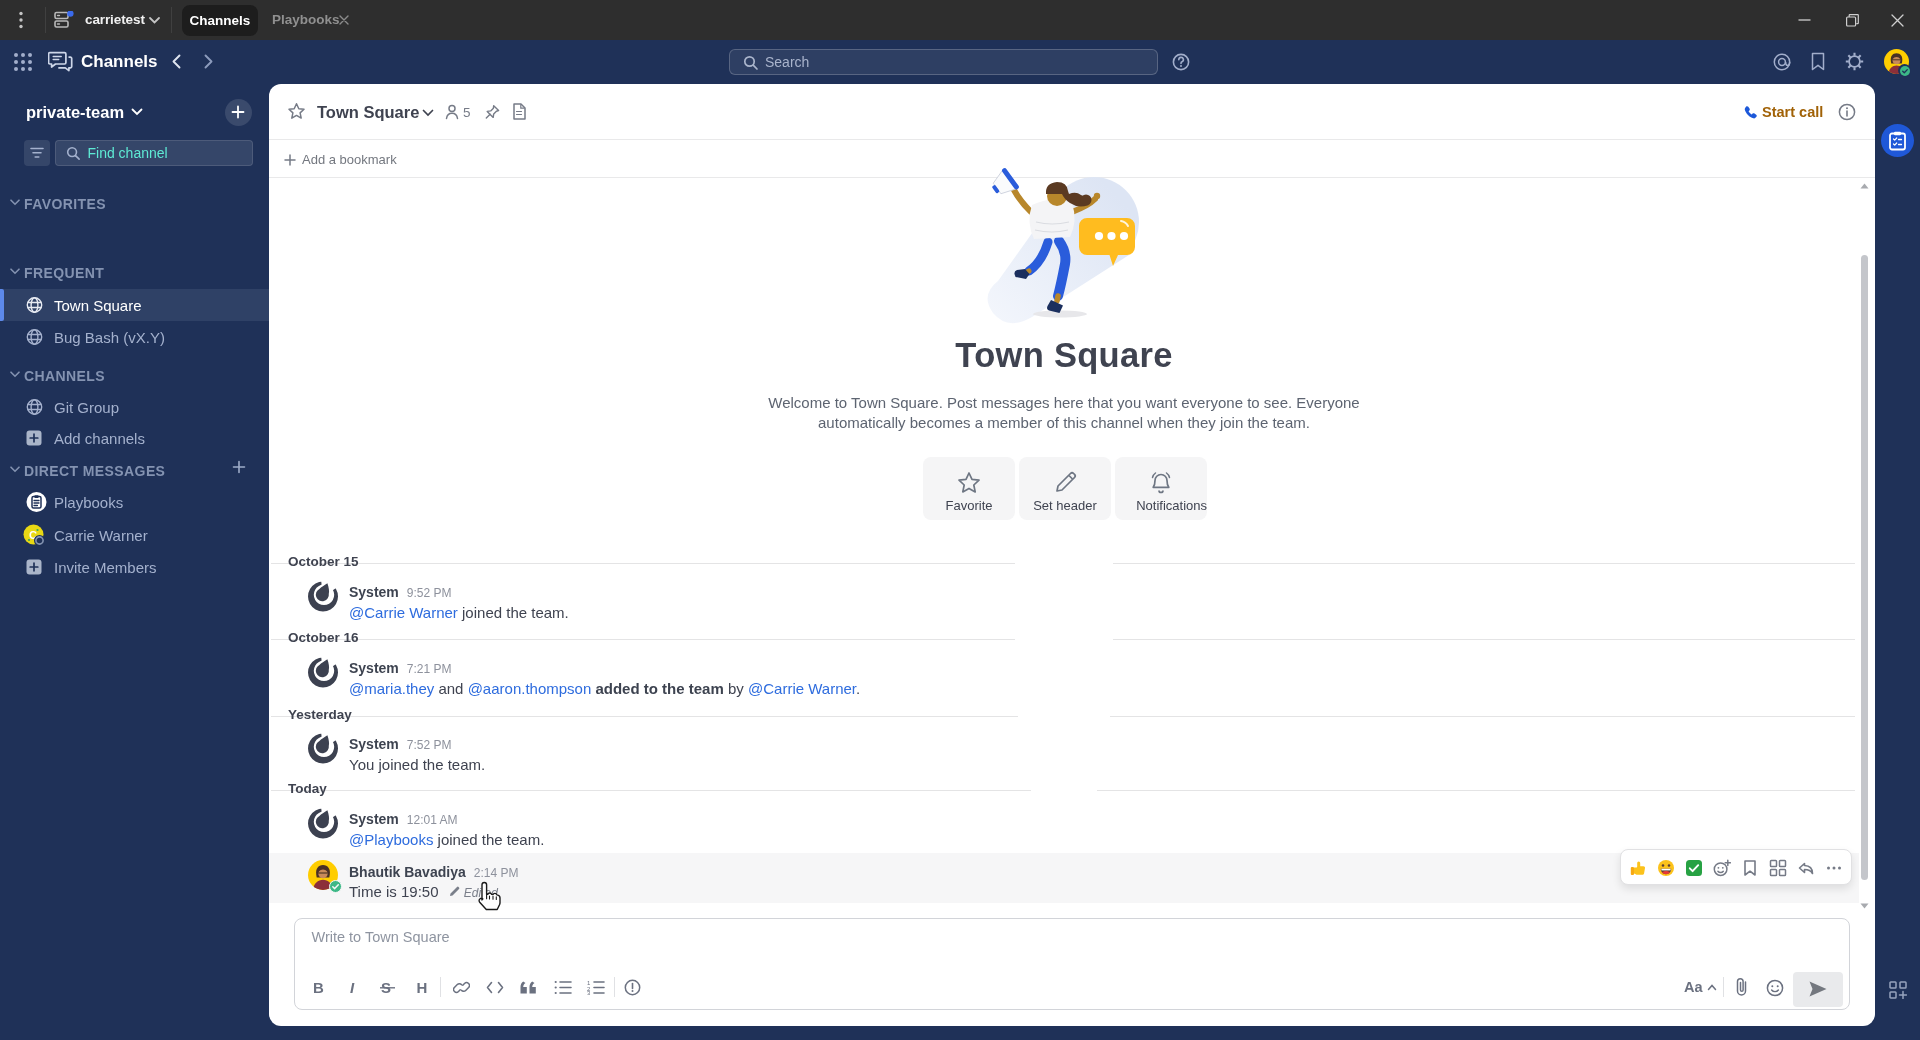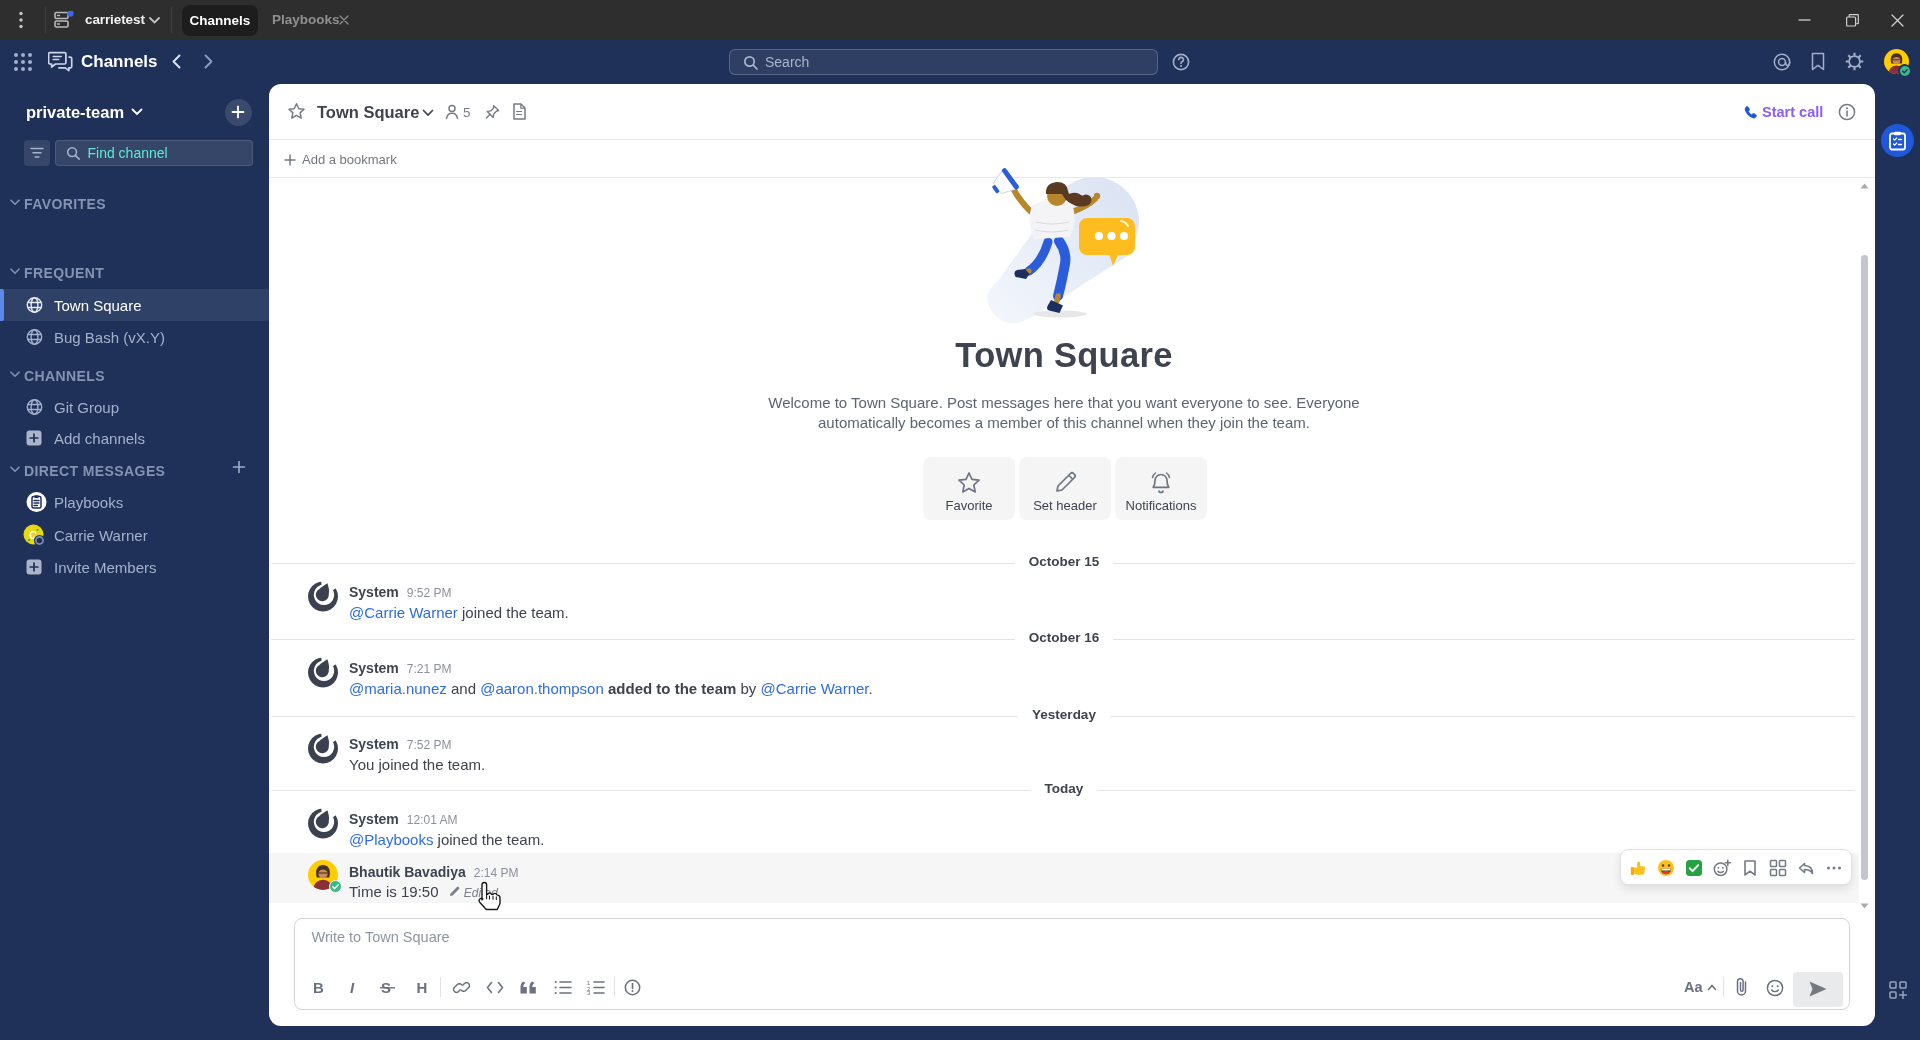--- a/index.html
+++ b/index.html
@@ -25,21 +25,21 @@
   .sb-row .ico { position:absolute; left:26px; top:50%; transform:translateY(-50%); }
   .sb-head { position:absolute; left:10px; width:249px; height:20px; color:#8493b1; font-size:14px; font-weight:700; letter-spacing:0.4px; }
 
   
   #content { position:absolute; left:269px; top:84px; width:1606px; height:942px; background:#ffffff; border-radius:12px; }
   #chanheader { position:absolute; left:0; top:0; width:100%; height:56px; border-bottom:1px solid #e9e9ea; }
   #bookmarkbar { position:absolute; left:0; top:57px; width:100%; height:37px; border-bottom:1px solid #e9e9ea; color:#73777f; font-size:13px; }
 
   .date-divider { position:absolute; left:0; width:1590px; height:0; }
   .date-divider .line { position:absolute; top:0; height:1px; background:#e4e4e5; }
-  .date-divider .lbl { position:absolute; top:-9px; width:100%; text-align:center; color:#3f4350; font-size:13.5px; font-weight:700; }
+  .date-divider .lbl { position:absolute; top:-9px; width:100%; color:#3f4350; font-size:13.5px; font-weight:700;padding-left:19px; }
 
   .msg { position:absolute; left:0; width:100%; }
   .msg .uname { font-weight:700; color:#3d4350; font-size:14px; }
   .msg .time { color:#8d919c; font-size:12px; margin-left:8px; }
   .msg .body { color:#3f4350; font-size:15px; }
   .mlink { color:#2e6cde; }
 
   
   #inputbox { position:absolute; left:24.5px; top:834px; width:1556px; height:92px; border:1px solid #d2d4d9; border-radius:8px; background:#fff; }
 
@@ -294,21 +294,21 @@
           <path d="M6.1 10.2L2.3 14" stroke="#767b87" stroke-width="1.4" stroke-linecap="round"></path>
         </svg>
       <svg class="abs" style="left:243px;top:19px" width="14" height="17" viewBox="0 0 14 17">
           <path d="M2 1h7l4 4v11H2z" fill="none" stroke="#767b87" stroke-width="1.5" stroke-linejoin="round"></path>
           <path d="M8.8 1.2v3.9h3.9" fill="none" stroke="#767b87" stroke-width="1.2"></path>
           <path d="M4.5 8.5h5M4.5 11.5h5" stroke="#767b87" stroke-width="1.2" stroke-linecap="round"></path>
         </svg>
       <svg class="abs" style="left:1474px;top:21px" width="16" height="16" viewBox="0 0 16 16">
           <path d="M3.2 1.6c0.6-0.6 1.6-0.5 2.1 0.2l1.2 1.7c0.4 0.6 0.4 1.4-0.1 1.9l-0.8 0.8c0.5 1.1 2.1 2.7 3.2 3.2l0.8-0.8c0.5-0.5 1.3-0.5 1.9-0.1l1.7 1.2c0.7 0.5 0.8 1.5 0.2 2.1l-1 1c-0.5 0.5-1.3 0.7-2 0.5-4-1.2-7.4-4.6-8.6-8.6-0.2-0.7 0-1.5 0.5-2z" fill="#1c58d9"></path>
         </svg>
-      <div class="abs" style="left:1493px;top:0;height:56px;line-height:56px;color:#8b5cf6;font-size:14.5px;font-weight:600">Start call</div>
+      <div class="abs" style="left:1493px;top:0;height:56px;line-height:56px;color:#a16207;font-size:14.5px;font-weight:600">Start call</div>
       <svg class="abs" style="left:1569px;top:19px" width="18" height="18" viewBox="0 0 18 18">
           <circle cx="9" cy="9" r="7.6" fill="none" stroke="#767b87" stroke-width="1.5"></circle>
           <path d="M9 8v5" stroke="#767b87" stroke-width="1.6" stroke-linecap="round"></path>
           <circle cx="9" cy="5.3" r="1" fill="#767b87"></circle>
         </svg>
     </div>
     <div id="bookmarkbar">
       <svg class="abs" style="left:15px;top:13px" width="12" height="12" viewBox="0 0 12 12">
           <path d="M6 1v10M1 6h10" stroke="#767b87" stroke-width="1.5" stroke-linecap="round"></path>
         </svg>
@@ -369,21 +369,21 @@
           <path d="M17 5.5l3.5 3.5" stroke="#6e7683" stroke-width="1.7"></path>
         </svg>
       <div class="abs" style="left:0;top:41px;width:92px;text-align:center;color:#3f4350;font-size:13px">Set header</div>
     </div>
     <div class="abs" style="left:846px;top:373px;width:92px;height:63px;background:#f5f5f6;border-radius:8px">
       <svg class="abs" style="left:33px;top:13px" width="26" height="26" viewBox="0 0 26 26">
           <path d="M13 4.5a6 6 0 0 1 6 6c0 3.5 0.8 5.5 1.8 6.8H5.2c1-1.3 1.8-3.3 1.8-6.8a6 6 0 0 1 6-6z" fill="none" stroke="#6e7683" stroke-width="1.7" stroke-linejoin="round"></path>
           <path d="M11 20.5a2 2 0 0 0 4 0" fill="none" stroke="#6e7683" stroke-width="1.7"></path>
           <path d="M4.5 7.5c0.5-2 1.5-3.5 3-4.5M21.5 7.5c-0.5-2-1.5-3.5-3-4.5" fill="none" stroke="#6e7683" stroke-width="1.5" stroke-linecap="round"></path>
         </svg>
-      <div class="abs" style="left:0;top:41px;width:92px;text-align:center;color:#3f4350;font-size:13px">Notifications</div>
+      <div class="abs" style="left:0;top:41px;width:92px;text-align:right;color:#3f4350;font-size:13px">Notifications</div>
     </div>
 
     <div class="date-divider" style="top:479px">
         <div class="line" style="left:2px;width:744px"></div>
         <div class="lbl">October 15</div>
         <div class="line" style="left:844px;width:742px"></div>
       </div>
     <div class="date-divider" style="top:555px">
         <div class="line" style="left:2px;width:744px"></div>
         <div class="lbl">October 16</div>
@@ -409,21 +409,21 @@
       <div class="abs" style="left:80px;top:3px"><span class="uname">System</span><span class="time">9:52 PM</span></div>
       <div class="abs body" style="left:80px;top:24px"><span class="mlink">@Carrie Warner</span> joined the team.</div>
     </div>
     <div class="msg" style="top:572px">
       <svg class="abs" style="left:38px;top:0" width="32" height="32" viewBox="0 0 32 32">
           <path fill-rule="evenodd" fill="#3c4150" d="M16 1.5a15 15 0 1 0 0.01 0z M17 4.6a10.2 10.2 0 1 1-0.01 0z"></path>
           <path d="M16 17 L13.8 -2.5 L32 6 z" fill="#ffffff"></path>
           <path d="M20.4 3.2 C21.8 7.5 22.5 11.3 21.8 13.8 A6.5 6.5 0 1 1 12.4 8.9 C14.3 7.1 17.2 5.1 20.4 3.2 z" fill="#3c4150"></path>
         </svg>
       <div class="abs" style="left:80px;top:3px"><span class="uname">System</span><span class="time">7:21 PM</span></div>
-      <div class="abs body" style="left:80px;top:24px"><span class="mlink">@maria.nunez</span> and <span class="mlink">@aaron.thompson</span> <b style="color:#3d4350">added to the team</b> by <span class="mlink">@Carrie Warner</span>.</div>
+      <div class="abs body" style="left:80px;top:24px"><span class="mlink">@maria.they</span> and <span class="mlink">@aaron.thompson</span> <b style="color:#3d4350">added to the team</b> by <span class="mlink">@Carrie Warner</span>.</div>
     </div>
     <div class="msg" style="top:648px">
       <svg class="abs" style="left:38px;top:0" width="32" height="32" viewBox="0 0 32 32">
           <path fill-rule="evenodd" fill="#3c4150" d="M16 1.5a15 15 0 1 0 0.01 0z M17 4.6a10.2 10.2 0 1 1-0.01 0z"></path>
           <path d="M16 17 L13.8 -2.5 L32 6 z" fill="#ffffff"></path>
           <path d="M20.4 3.2 C21.8 7.5 22.5 11.3 21.8 13.8 A6.5 6.5 0 1 1 12.4 8.9 C14.3 7.1 17.2 5.1 20.4 3.2 z" fill="#3c4150"></path>
         </svg>
       <div class="abs" style="left:80px;top:3px"><span class="uname">System</span><span class="time">7:52 PM</span></div>
       <div class="abs body" style="left:80px;top:24px">You joined the team.</div>
     </div>

